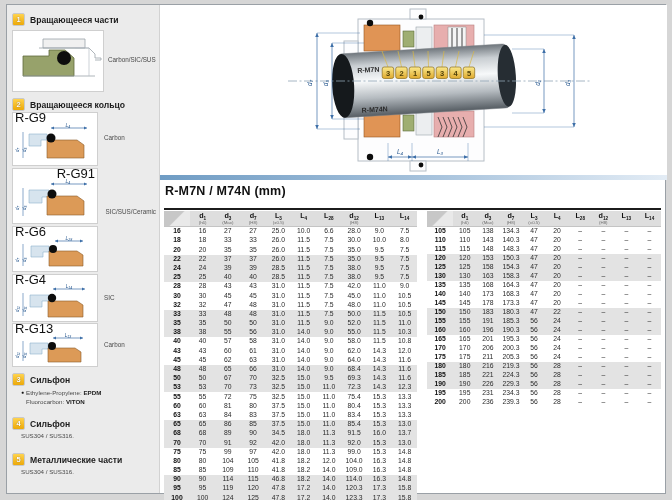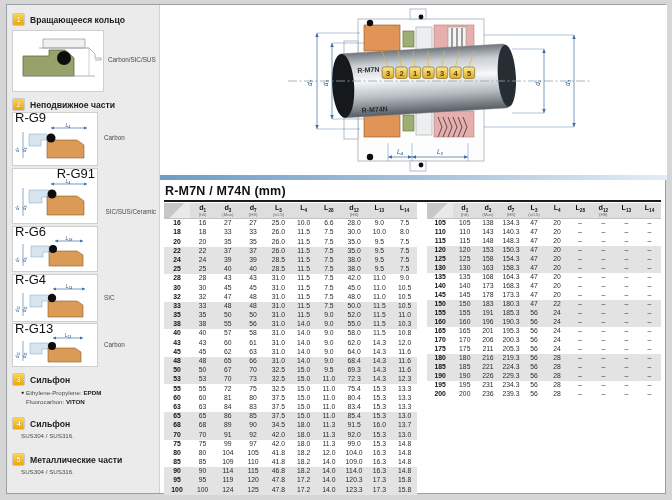--- a/index.html
+++ b/index.html
@@ -42,21 +42,21 @@
   
   .main{position:absolute;left:153px;right:0;top:0;bottom:0;}
   .draw{position:absolute;left:0;top:0;width:507px;height:170px;background:#fff;}
   .bluebar{
     position:absolute;left:0;top:170px;width:507px;height:5px;
     background:linear-gradient(90deg,#6f9cc4,#a9c4dd 55%,#e3ecf5);
   }
   .tablewrap{position:absolute;left:0;top:176px;right:0;bottom:0;padding:2px 4px 0 4px;}
   .tstitle{
     font-size:12.5px;font-weight:bold;color:#111;letter-spacing:.2px;
-    padding:1px 0 2px 1px;border-bottom:2px solid #1c1c1c;
+    padding:1px 0 10px 1px;border-bottom:2px solid #1c1c1c;
   }
   .tables{display:flex;gap:10px;margin-top:1px;}
   .dtable{box-sizing:border-box;}
   #lt{width:260px;}
   #rt{width:240px;}
   .thead,.trow{display:grid;grid-template-columns:26px repeat(9,1fr);align-items:center;}
   .thead{background:#dedede;height:15px;border-bottom:1px solid #c4c4c4;}
   .trow{height:9.2px;}
   #rt .trow{height:9.0px;}
   .band{background:#e3e3e3;}
@@ -74,37 +74,37 @@
 </style>
 </head>
 <body>
 
 <div class="panel">
 
   <div class="sidebar">
 
     <div class="sb-head" style="top:8px;">
       <span class="chip">1</span>
-      <span class="sb-title">Вращающееся кольцо</span>
+      <span class="sb-title">Вращающееся части</span>
     </div>
     <div class="whitebox" style="left:5px;top:25px;width:92px;height:62px;">
       <svg width="90" height="60" viewBox="0 0 90 60">
         <path d="M30,8 h42 v9 h-42 z" fill="#f0f0f0" stroke="#9aa2a8" stroke-width="0.8"></path>
         <path d="M26,17 h50 l6,6 v4 h6 v2 h-6" fill="none" stroke="#9aa2a8" stroke-width="0.8"></path>
         <path d="M10,25 h26 v-6 h16 l9,8 v18 h-51 z" fill="#97a26b" stroke="#5f6a3e" stroke-width="0.8"></path>
         <circle cx="51" cy="27" r="7" fill="#0d0d0d"></circle>
         <path d="M10,45 h72" stroke="#9aa2a8" stroke-width="0.8" fill="none"></path>
         <path d="M62,17 h14 v28" fill="none" stroke="#b7bfc5" stroke-width="0.7"></path>
       </svg>
     </div>
     <span class="mat" style="left:101px;top:51px;">Carbon/SIC/SUS</span>
 
     <div class="sb-head" style="top:93px;">
       <span class="chip">2</span>
-      <span class="sb-title">Неподвижное части</span>
+      <span class="sb-title">Вращающееся кольцо</span>
     </div>
 
     <div class="variant" style="top:107px;">
       <div class="vbox" style="height:54px;">
         <div class="vname">R-G9</div>
         <svg width="80" height="40" viewBox="0 0 80 40">
           <line x1="36" y1="6" x2="72" y2="6" stroke="#3d6fa8" stroke-width="0.7"></line>
           <path d="M36,6 l3,-1.6 v3.2 z M72,6 l-3,-1.6 v3.2 z" fill="#3d6fa8"></path>
           <text x="53" y="4.5" font-size="5" font-style="italic" fill="#2a5a90" text-anchor="middle">L₄</text>
           <path d="M14,12 h18 v6 h-6 v6 h-12 z" fill="#d7e4ee" stroke="#8fb2cc" stroke-width="0.6"></path>

